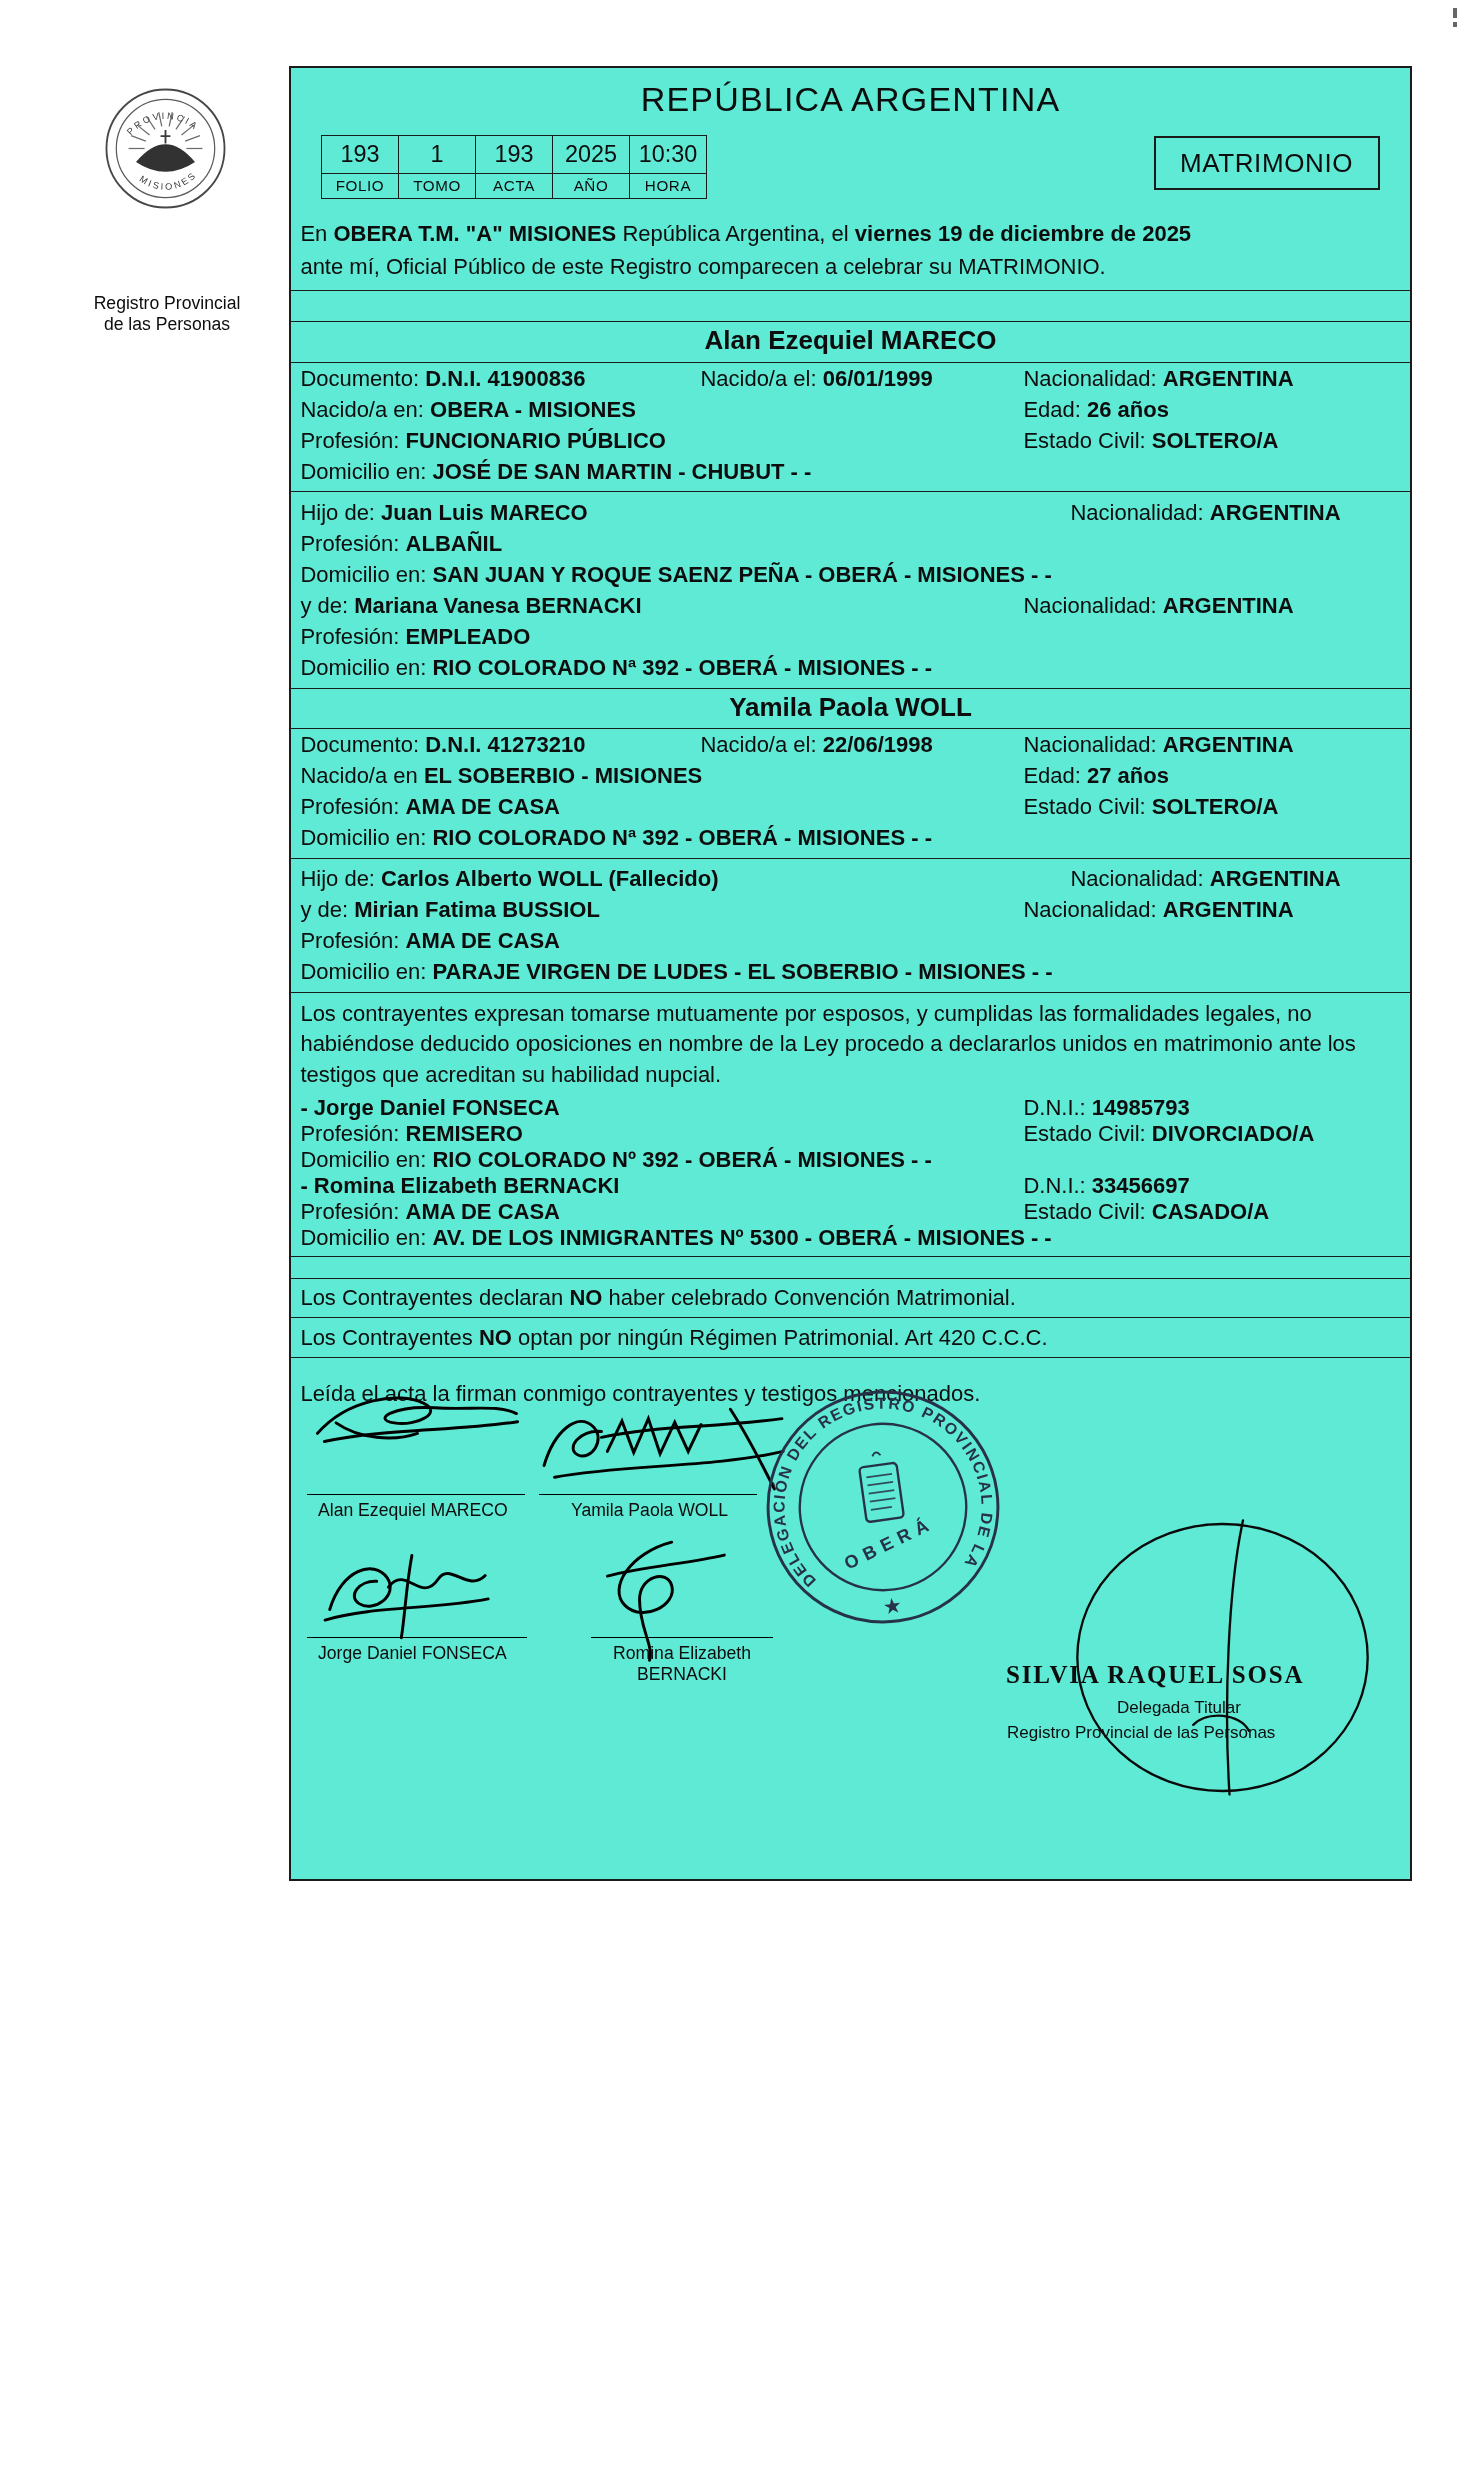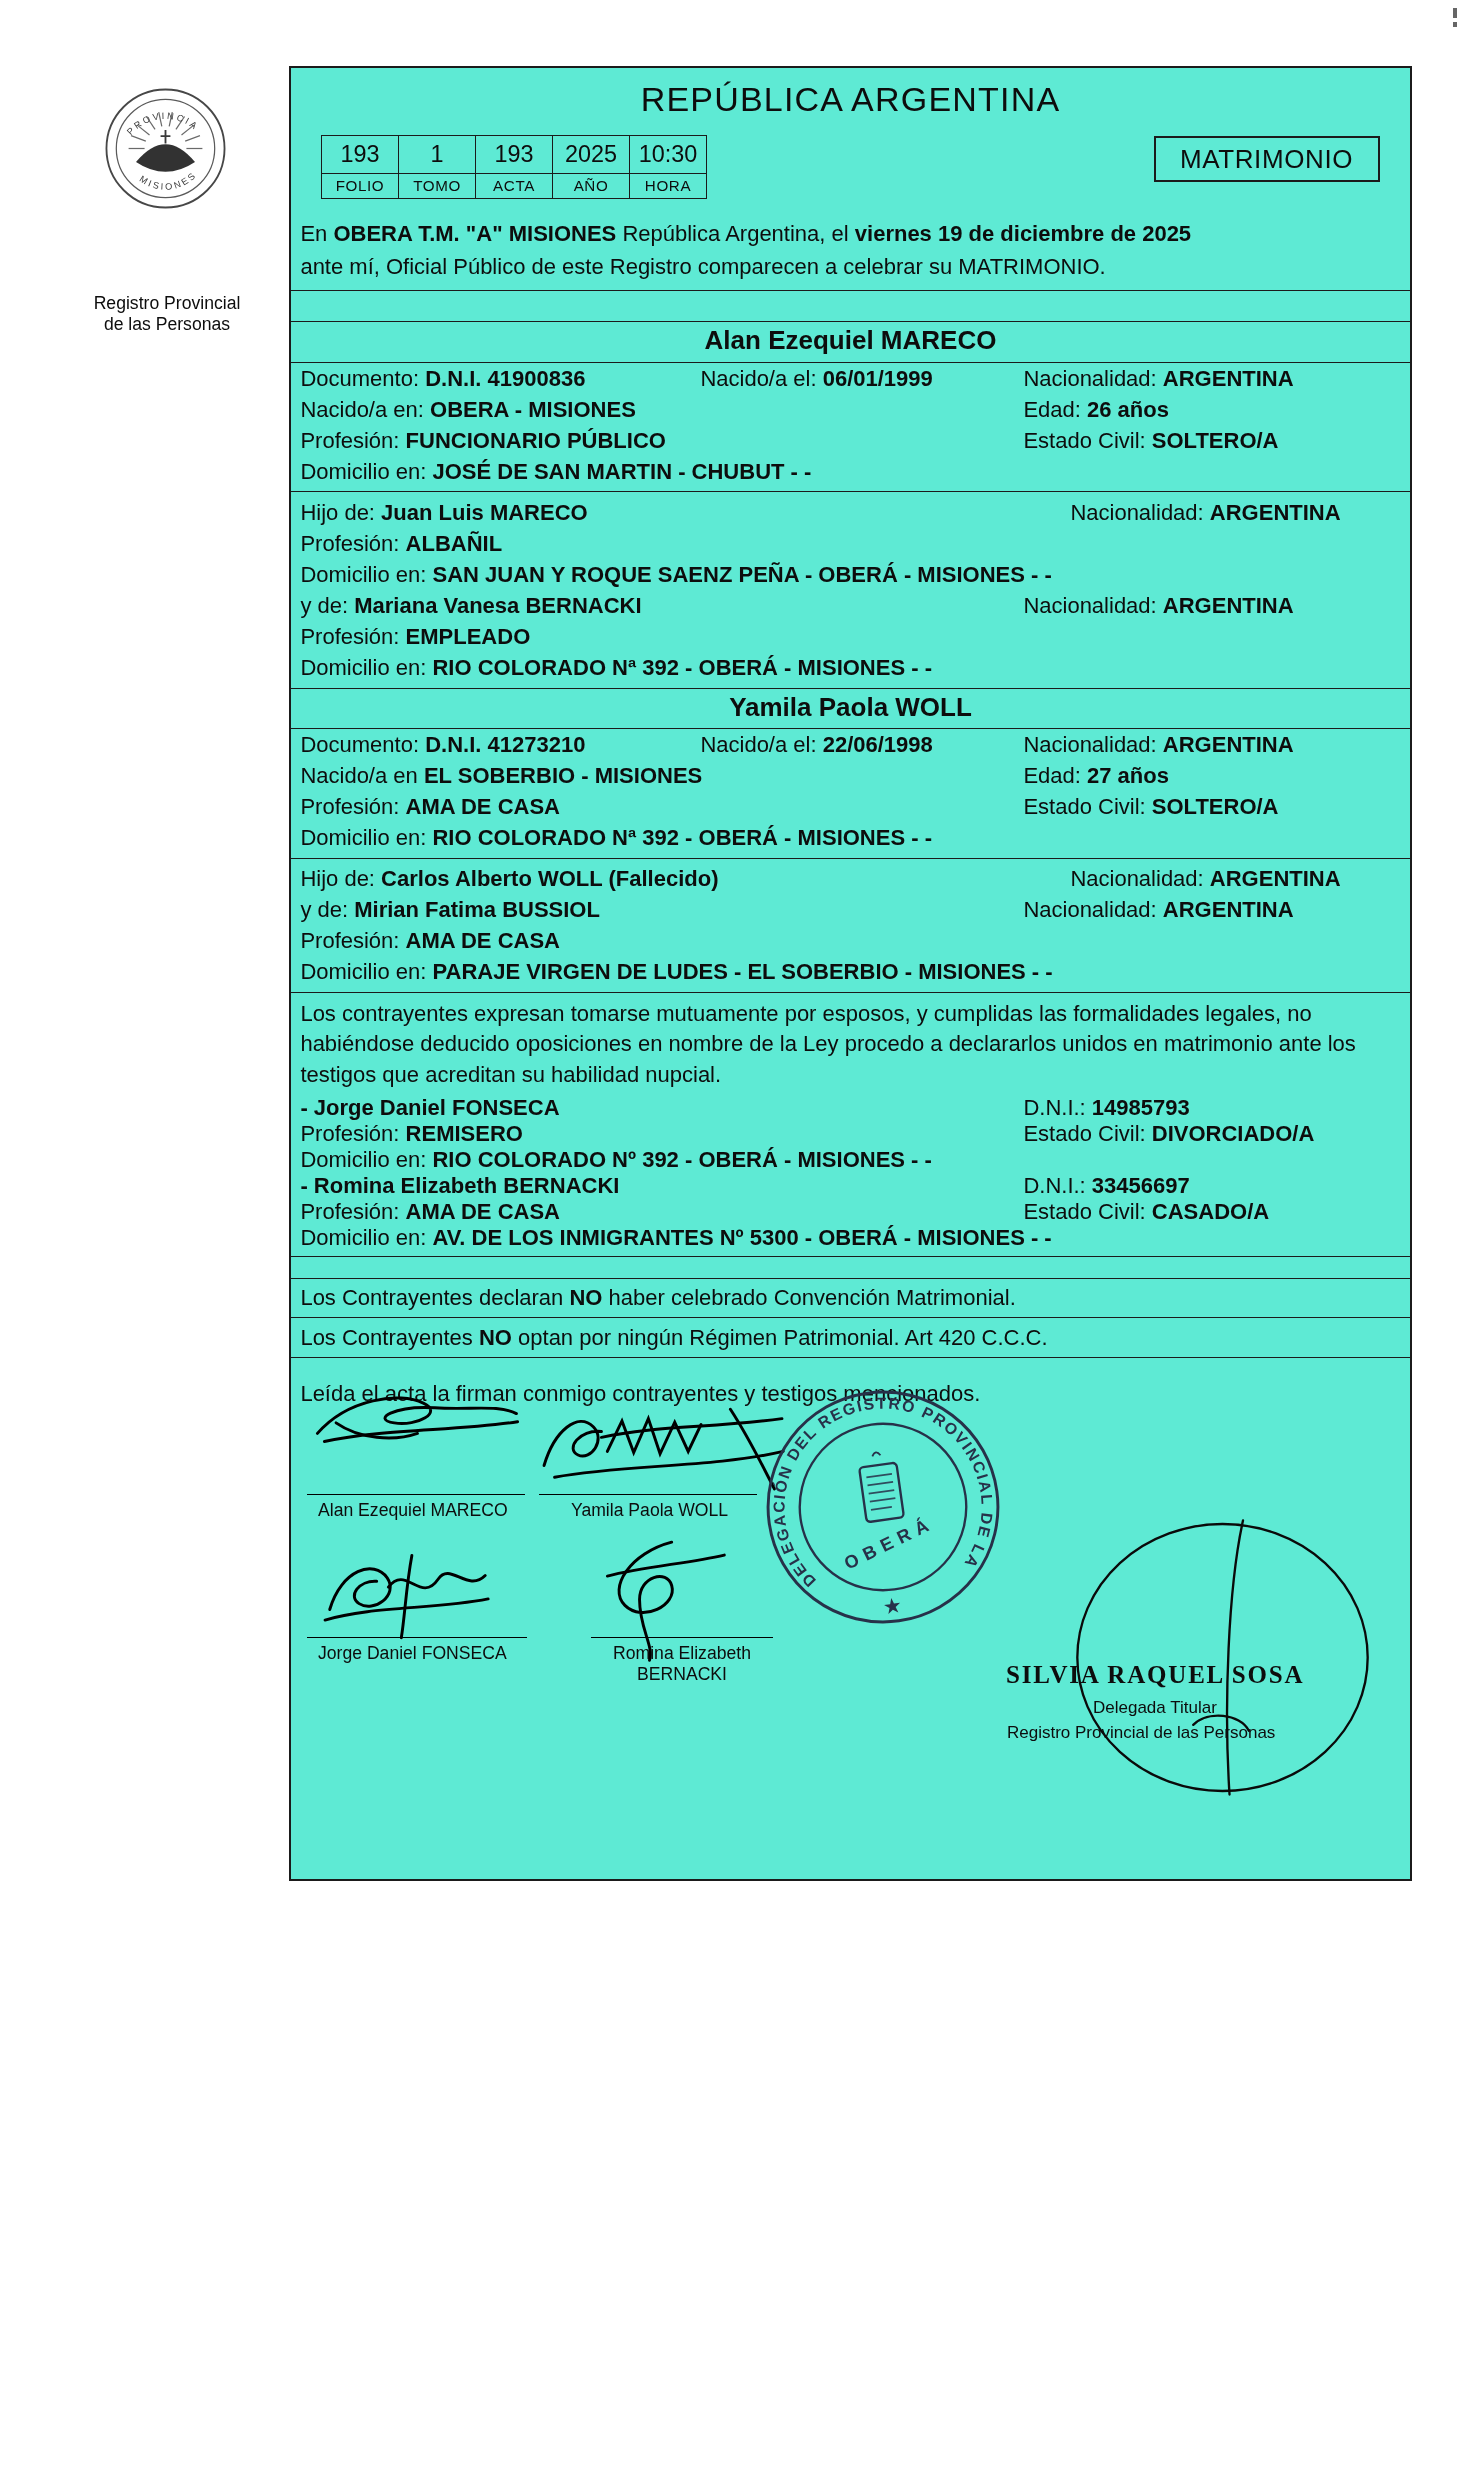--- a/index.html
+++ b/index.html
@@ -16,21 +16,21 @@
   .docbox { position:absolute; left:289px; top:66px; width:1123px; height:1815px;
             border:2.3px solid #1b1b1b; background:#5eead4; }
 
   .title { text-align:center; font-size:34px; letter-spacing:1.2px; padding-top:11.7px; font-weight:400; }
 
   .headrow { position:relative; height:69px; margin-top:16.4px; }
   table.reg { border-collapse:collapse; position:absolute; left:30px; top:0; }
   table.reg td { border:1.8px solid #1b1b1b; text-align:center; }
   td.v { font-size:23.4px; height:38px; min-width:77px; padding:0 8.2px; }
   td.l { font-size:15.2px; height:24.6px; letter-spacing:0.6px; padding:0 4.7px; }
-  .matbox { position:absolute; right:30.5px; top:1.2px; width:226px; height:46px; border:2.3px solid #1b1b1b;
+  .matbox { position:absolute; right:30.5px; top:1.2px; width:226px; height:54px; border:2.3px solid #1b1b1b;
             display:flex; align-items:center; justify-content:center; font-size:26px; letter-spacing:0.6px; }
 
   .intro { margin-top:9.4px; padding:3.5px 9.4px 7px; font-size:22px; line-height:33px;
            border-bottom:1.8px solid #1b1b1b; }
 
   .sechead { text-align:center; font-weight:bold; font-size:26px; padding:2.9px 0 5.3px;
              border-bottom:1.8px solid #1b1b1b; }
   .sechead.topline { border-top:1.8px solid #1b1b1b; margin-top:30.5px; }
 
   .row  { font-size:22px; line-height:31px; padding:0 9.4px; display:grid; }
@@ -324,21 +324,21 @@
       </div>
 
       <svg class="scrawl" style="left:779px; top:130px;" width="305" height="281" viewBox="0 0 520 480">
         <g fill="none" stroke="#0a0a0a" stroke-width="4" stroke-linecap="round">
           <ellipse cx="260" cy="240" rx="248" ry="228"></ellipse>
           <path d="M295 6 C270 120, 262 320, 272 474"></path>
           <path d="M210 355 C235 330, 290 336, 305 365"></path>
         </g>
       </svg>
       <div class="offname" style="left:715px; top:274px;">SILVIA RAQUEL SOSA</div>
-      <div class="offrole" style="left:802px; top:311px;">Delegada Titular</div>
+      <div class="offrole" style="left:826px; top:311px;">Delegada Titular</div>
       <div class="offorg" style="left:716px; top:336px;">Registro Provincial de las Personas</div>
 
     </div>
 
   </div>
 
 </div>
 
 
 </body></html>

